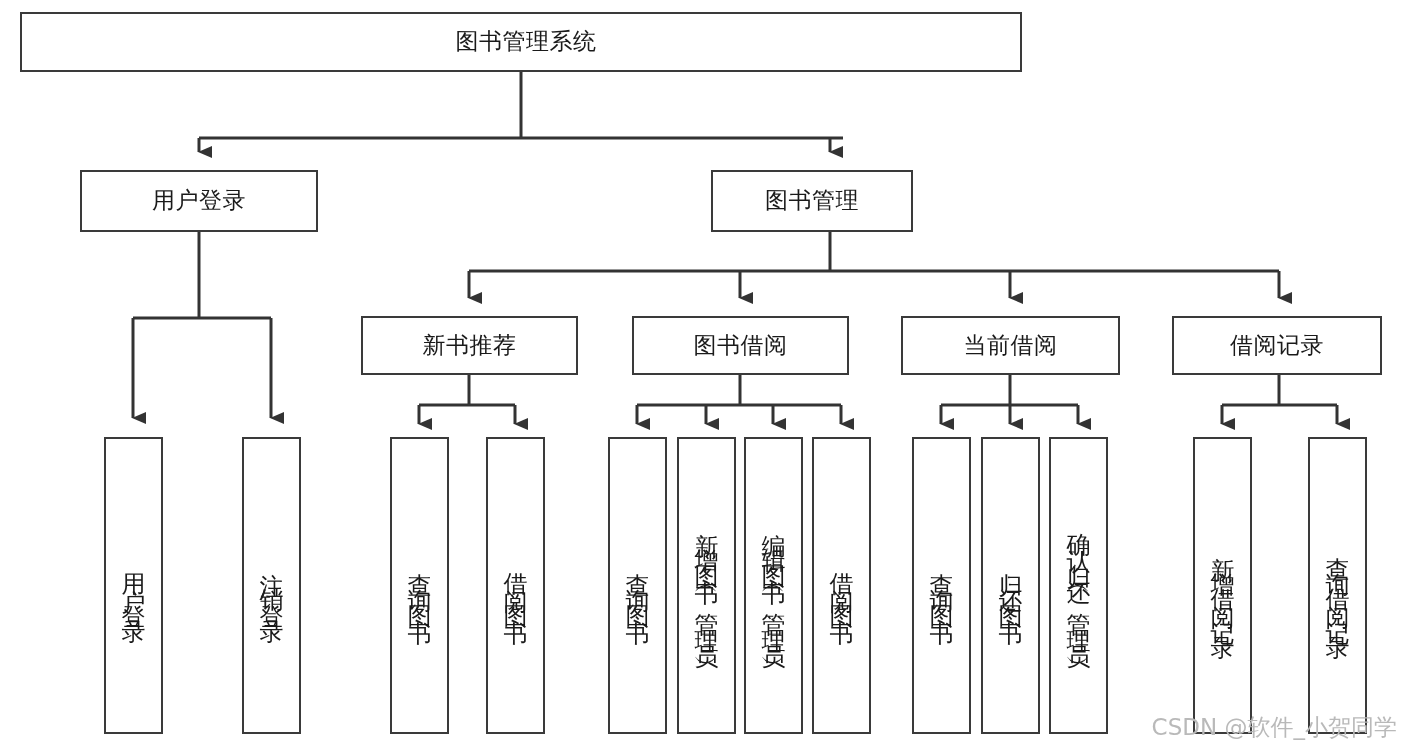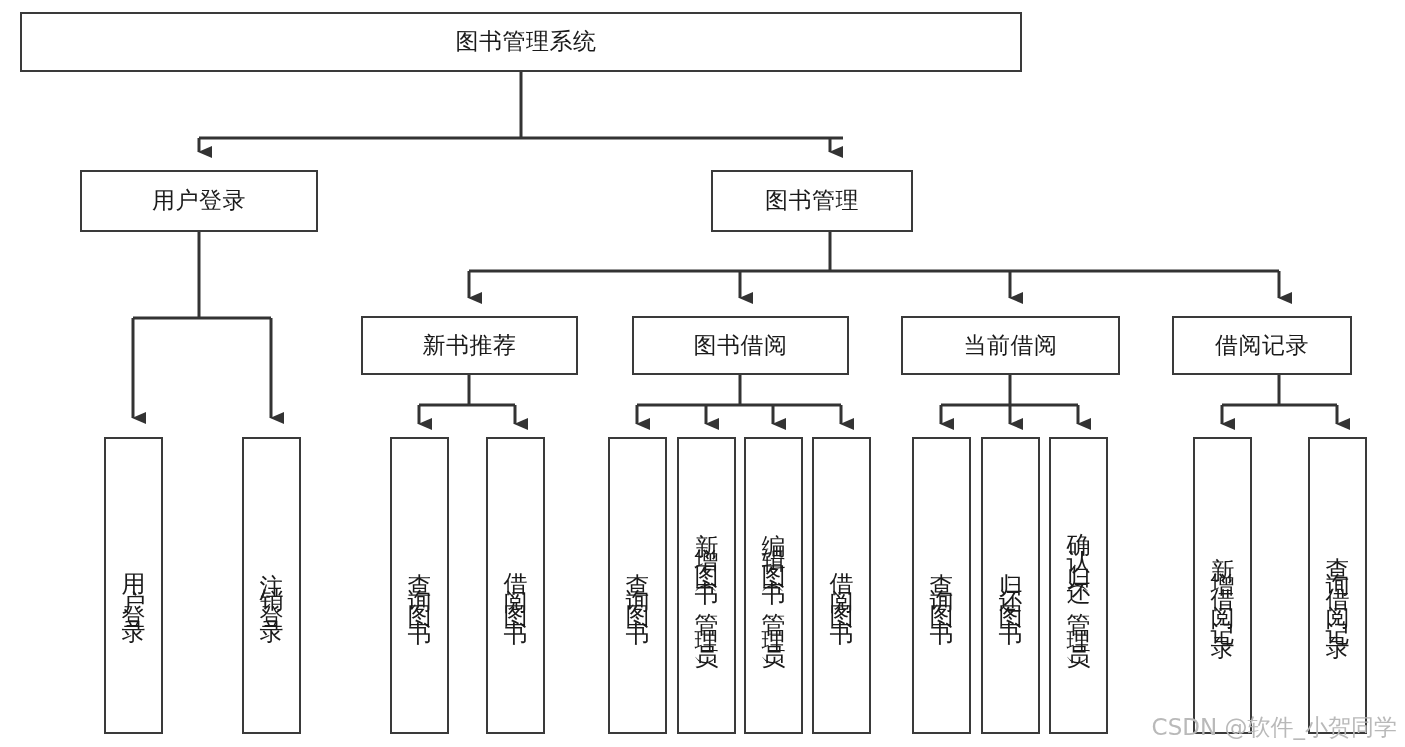--- a/index.html
+++ b/index.html
@@ -145,21 +145,21 @@
 
   <div class="node horiz" style="left:361px; top:316px; width:217px; height:59px;">
     <span class="node-label">新书推荐</span>
   </div>
   <div class="node horiz" style="left:632px; top:316px; width:217px; height:59px;">
     <span class="node-label">图书借阅</span>
   </div>
   <div class="node horiz" style="left:901px; top:316px; width:219px; height:59px;">
     <span class="node-label">当前借阅</span>
   </div>
-  <div class="node horiz" style="left:1172px; top:316px; width:180px; height:59px;">
+  <div class="node horiz" style="left:1172px; top:316px; width:210px; height:59px;">
     <span class="node-label">借阅记录</span>
   </div>
 
   <div class="node vert" style="left:104px; top:437px; width:59px; height:297px;">
     <span class="node-label" style="font-size: 24px; letter-spacing: 16px;">用户登录</span>
   </div>
   <div class="node vert" style="left:242px; top:437px; width:59px; height:297px;">
     <span class="node-label" style="font-size: 24px; letter-spacing: 16px;">注销登录</span>
   </div>
 

